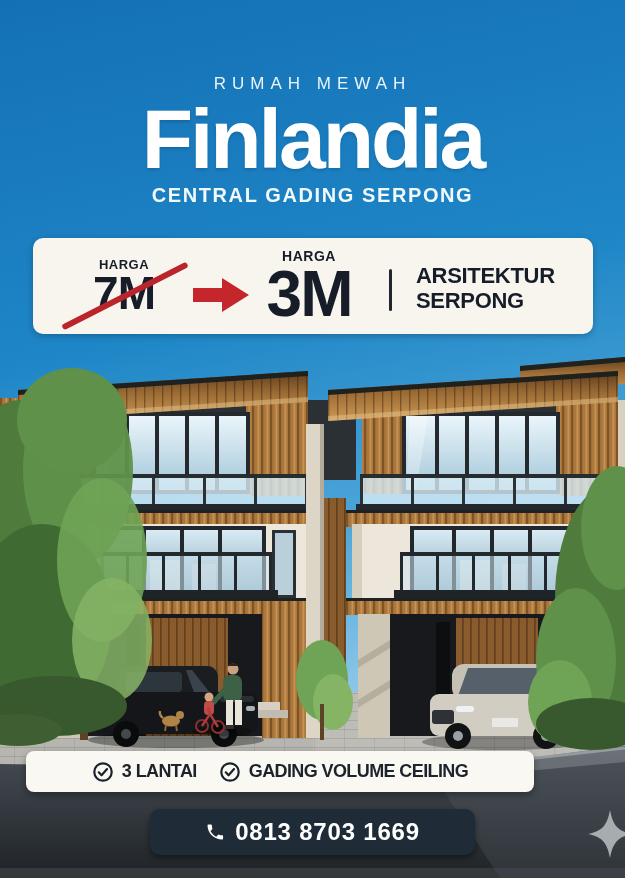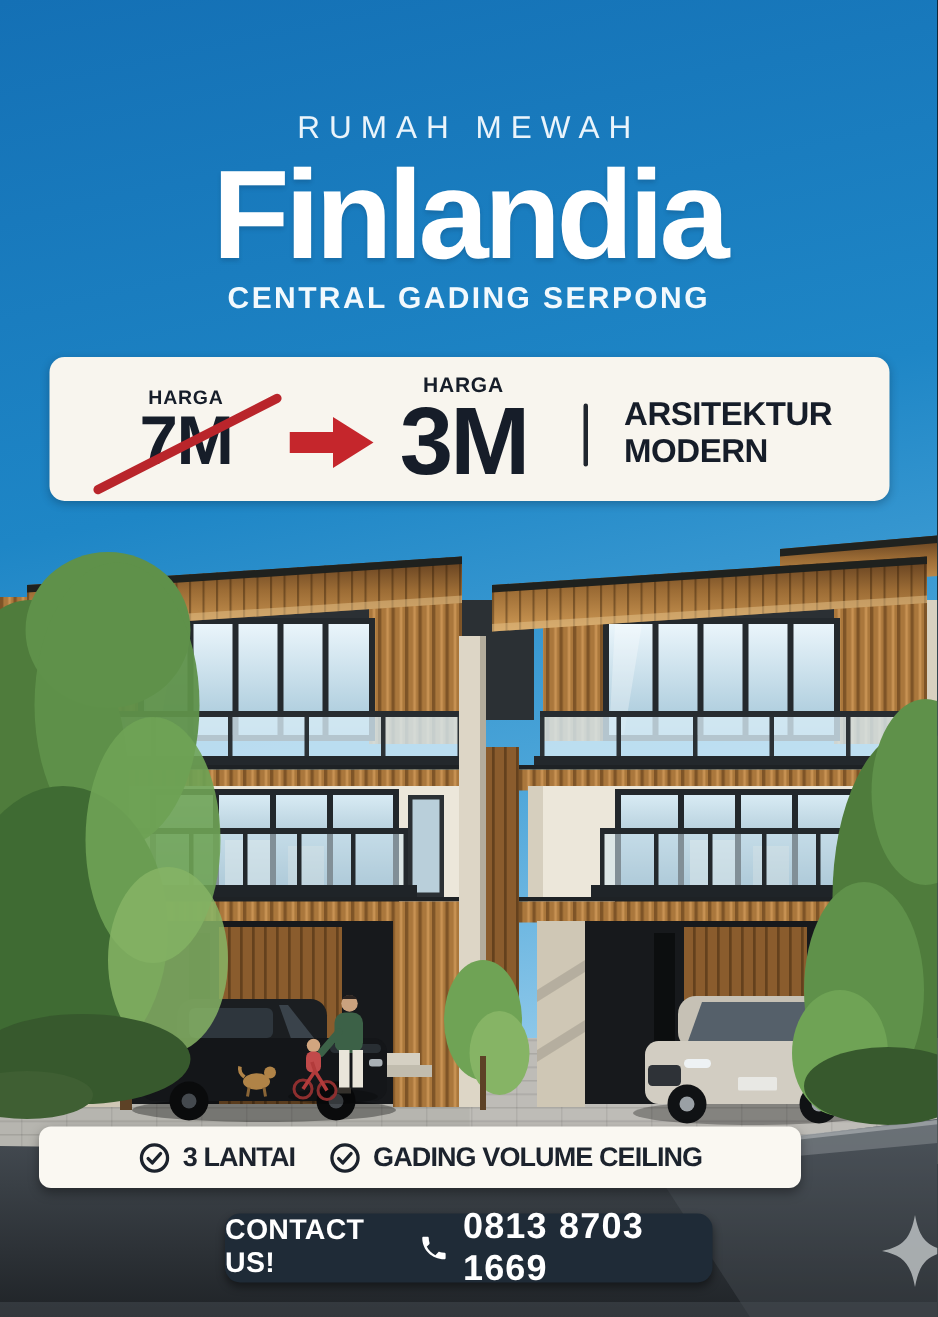--- a/index.html
+++ b/index.html
@@ -3,21 +3,21 @@
 <meta charset="utf-8">
 <style>
   html,body{margin:0;padding:0;background:#0c0c0c;}
   .poster{
     position:relative;width:625px;height:878px;overflow:hidden;
     font-family:"Liberation Sans",sans-serif;
     background:linear-gradient(168deg,#1470b5 0%,#1e86c6 36%,#4aa4d8 58%,#8cc7e9 76%,#bfe0f2 100%);
   }
   .scene{position:absolute;inset:0;z-index:1;}
   .header{position:absolute;top:74px;left:0;right:0;text-align:center;color:#fff;z-index:2;}
-  .kicker{font-size:21px;font-weight:500;letter-spacing:6px;color:#eaf4fb;}
+  .kicker{font-size:17px;font-weight:500;letter-spacing:6px;color:#eaf4fb;}
   .title{font-size:84px;font-weight:700;letter-spacing:-3px;line-height:1.0;margin-top:3px;text-shadow:0 2px 3px rgba(8,40,70,.20);}
   .location{font-size:20px;font-weight:700;letter-spacing:1.6px;margin-top:3px;color:#f2f9fd;}
 
   .price-card{
     position:absolute;left:33px;top:238px;width:560px;height:96px;background:#f8f5ee;
     border-radius:10px;box-shadow:0 2px 6px rgba(0,20,40,.28);display:flex;align-items:center;
     z-index:2;padding-left:30px;box-sizing:border-box;color:#161d29;
   }
   .old-price{position:relative;display:flex;flex-direction:column;align-items:center;width:122px;}
   .harga-sm{font-size:13px;font-weight:700;letter-spacing:.5px;}
@@ -280,21 +280,21 @@
     <svg class="arrow" viewBox="0 0 58 38">
       <path d="M0,12 h29 V2 l27,17 -27,17 v-10 H0 Z" fill="#c5262c"></path>
     </svg>
     <div class="new-price">
       <span class="new-harga">HARGA</span>
       <span class="new-val">3M</span>
     </div>
     <div class="divider"></div>
     <div class="tagline">
       <span>ARSITEKTUR</span>
-      <span>MODERN</span>
+      <span>SERPONG</span>
     </div>
   </div>
 
   <div class="features">
     <div class="feature">
       <svg viewBox="0 0 24 24">
         <circle cx="12" cy="12" r="9.5" fill="none" stroke="#1b222c" stroke-width="2.4"></circle>
         <path d="M7.4 12.4 l3 3.2 6-6.8" fill="none" stroke="#1b222c" stroke-width="2.4" stroke-linecap="round" stroke-linejoin="round"></path>
       </svg>
       <span class="feature-label">3 LANTAI</span>
@@ -302,20 +302,19 @@
     <div class="feature">
       <svg viewBox="0 0 24 24">
         <circle cx="12" cy="12" r="9.5" fill="none" stroke="#1b222c" stroke-width="2.4"></circle>
         <path d="M7.4 12.4 l3 3.2 6-6.8" fill="none" stroke="#1b222c" stroke-width="2.4" stroke-linecap="round" stroke-linejoin="round"></path>
       </svg>
       <span class="feature-label">GADING VOLUME CEILING</span>
     </div>
   </div>
 
   <div class="contact">
-    <span class="contact-cta">CONTACT US!</span>
     <svg class="phone-icon" viewBox="0 0 24 24">
       <path fill="#ffffff" d="M6.6 10.8c1.5 3 3.9 5.4 6.9 6.9l2.3-2.3c.3-.3.7-.4 1.1-.2 1.2.4 2.5.6 3.8.6.6 0 1 .4 1 1V20c0 .6-.4 1-1 1C10.6 21 3 13.4 3 4c0-.6.4-1 1-1h3.2c.6 0 1 .4 1 1 0 1.3.2 2.6.6 3.8.1.4 0 .8-.2 1.1l-2.3 2.3z"></path>
     </svg>
     <span class="contact-phone">0813 8703 1669</span>
   </div>
 
 </div>
 
 </body></html>

